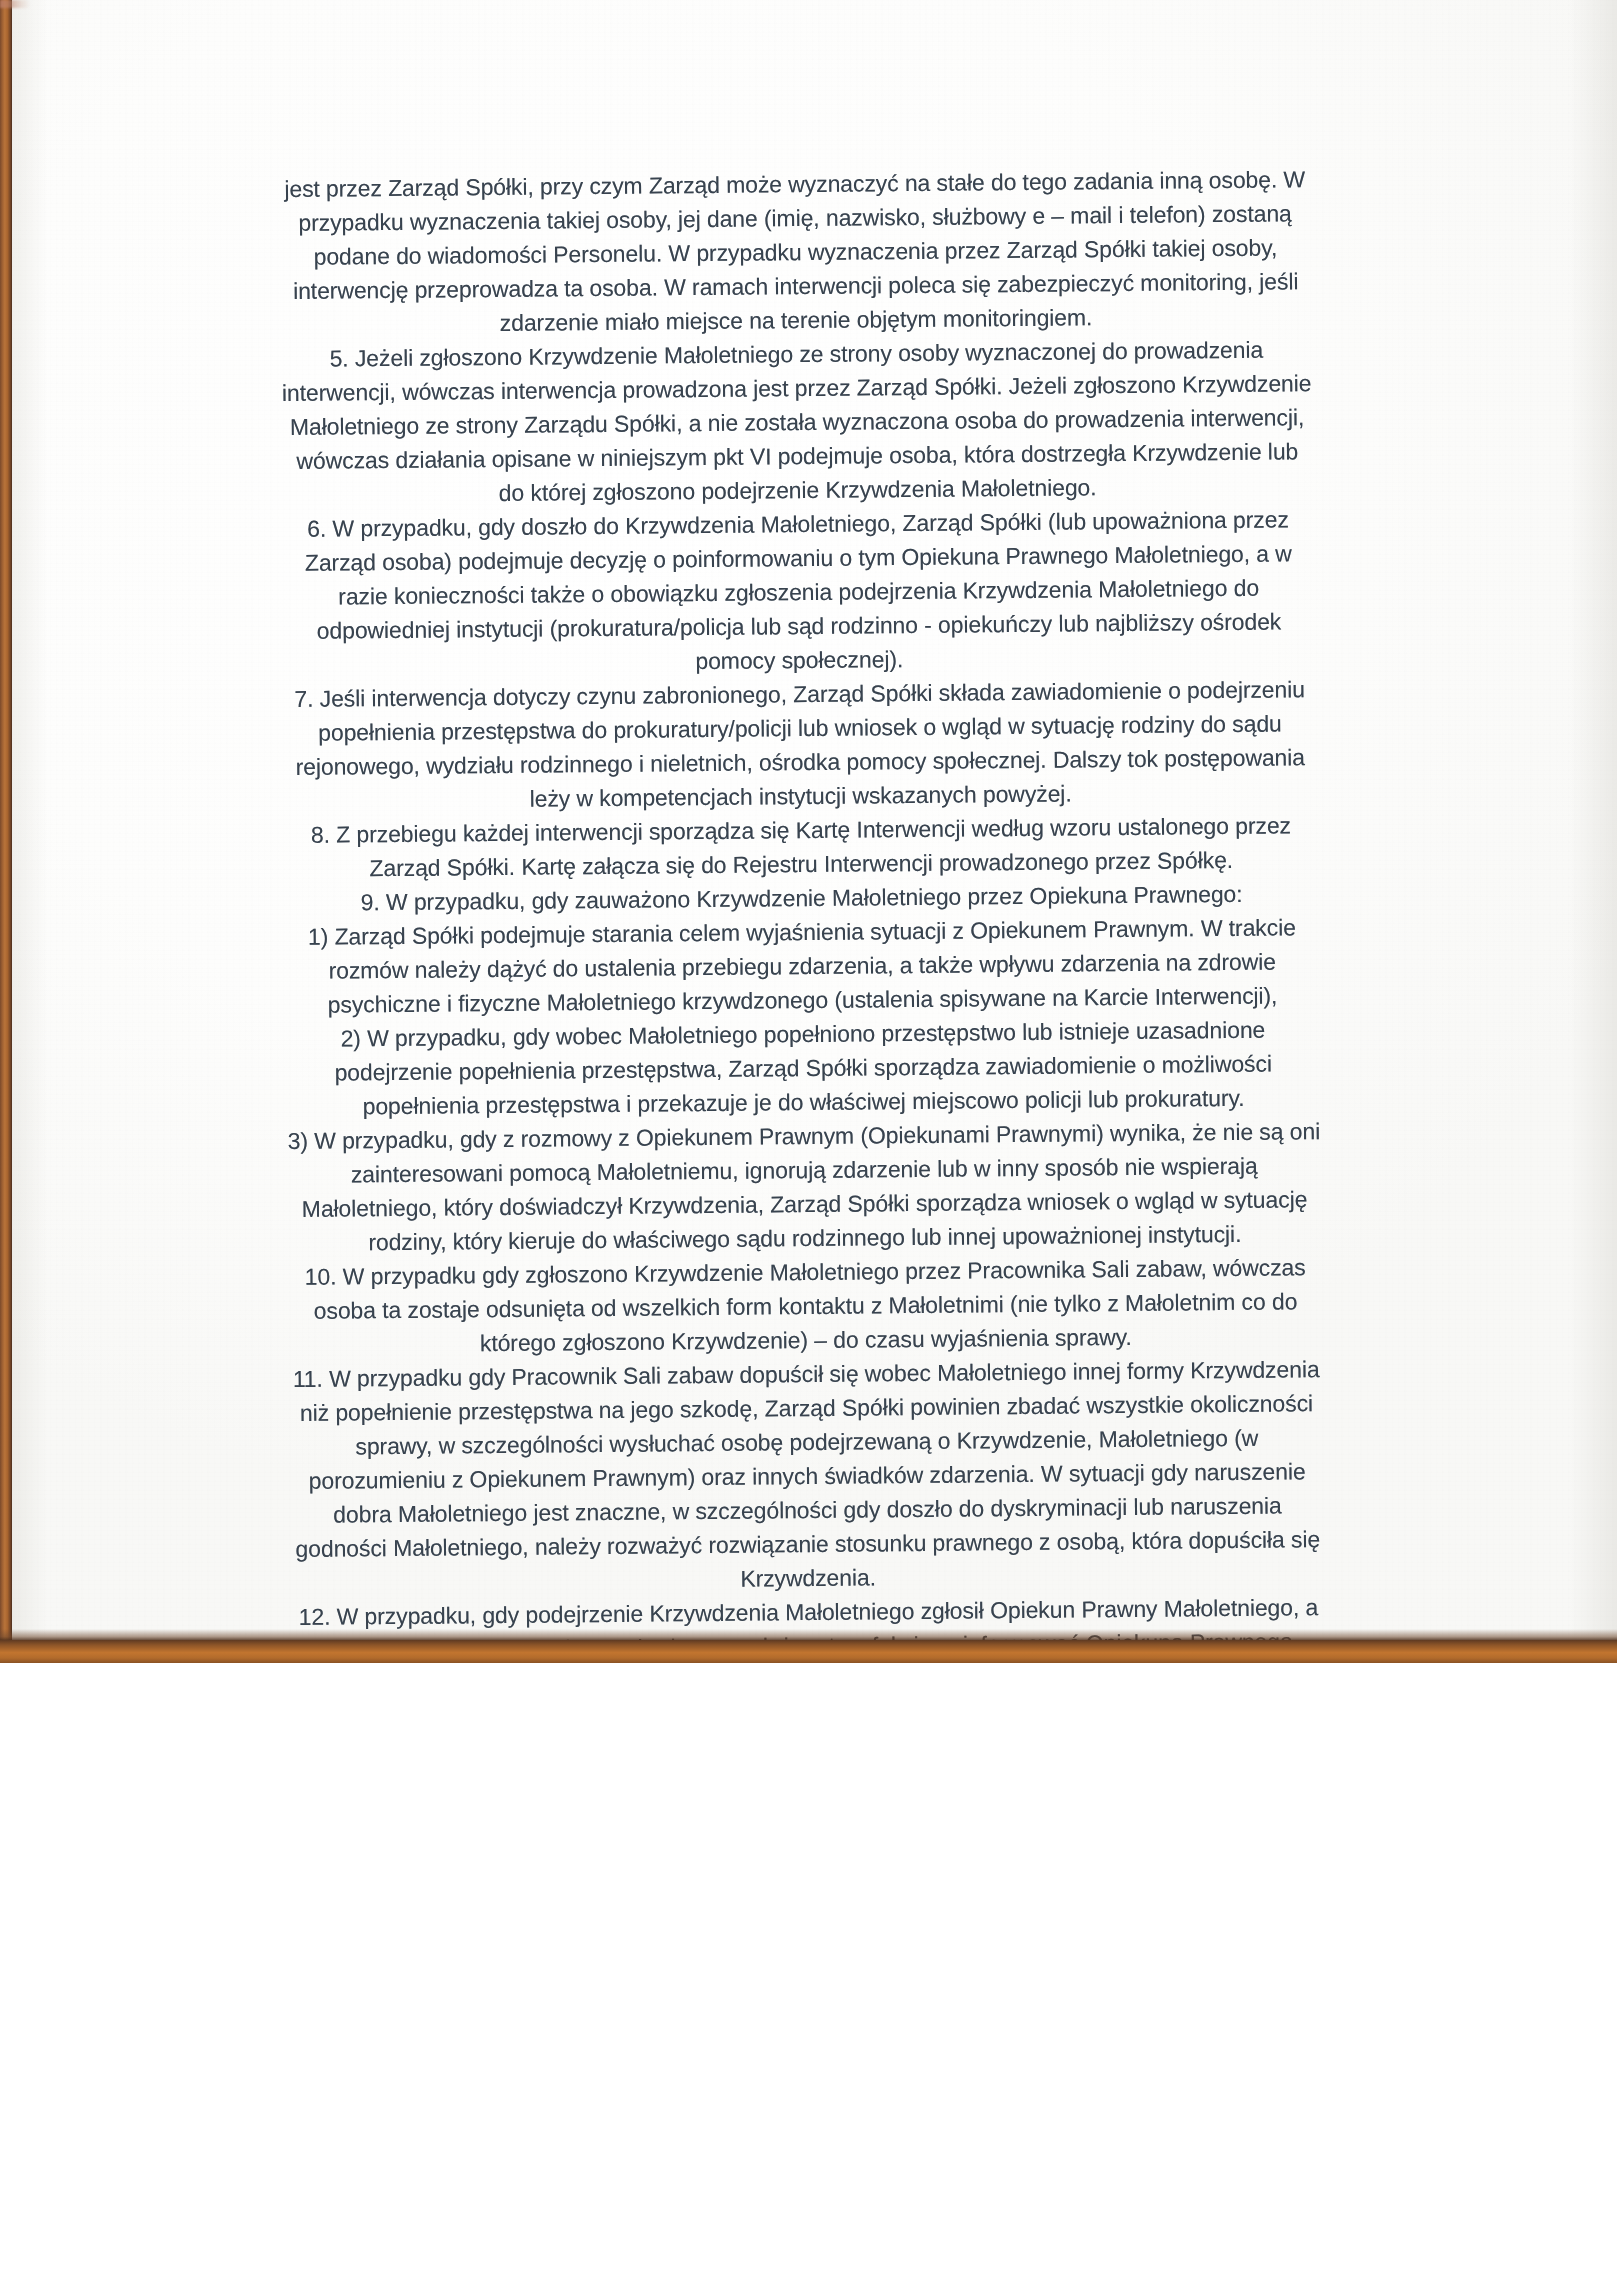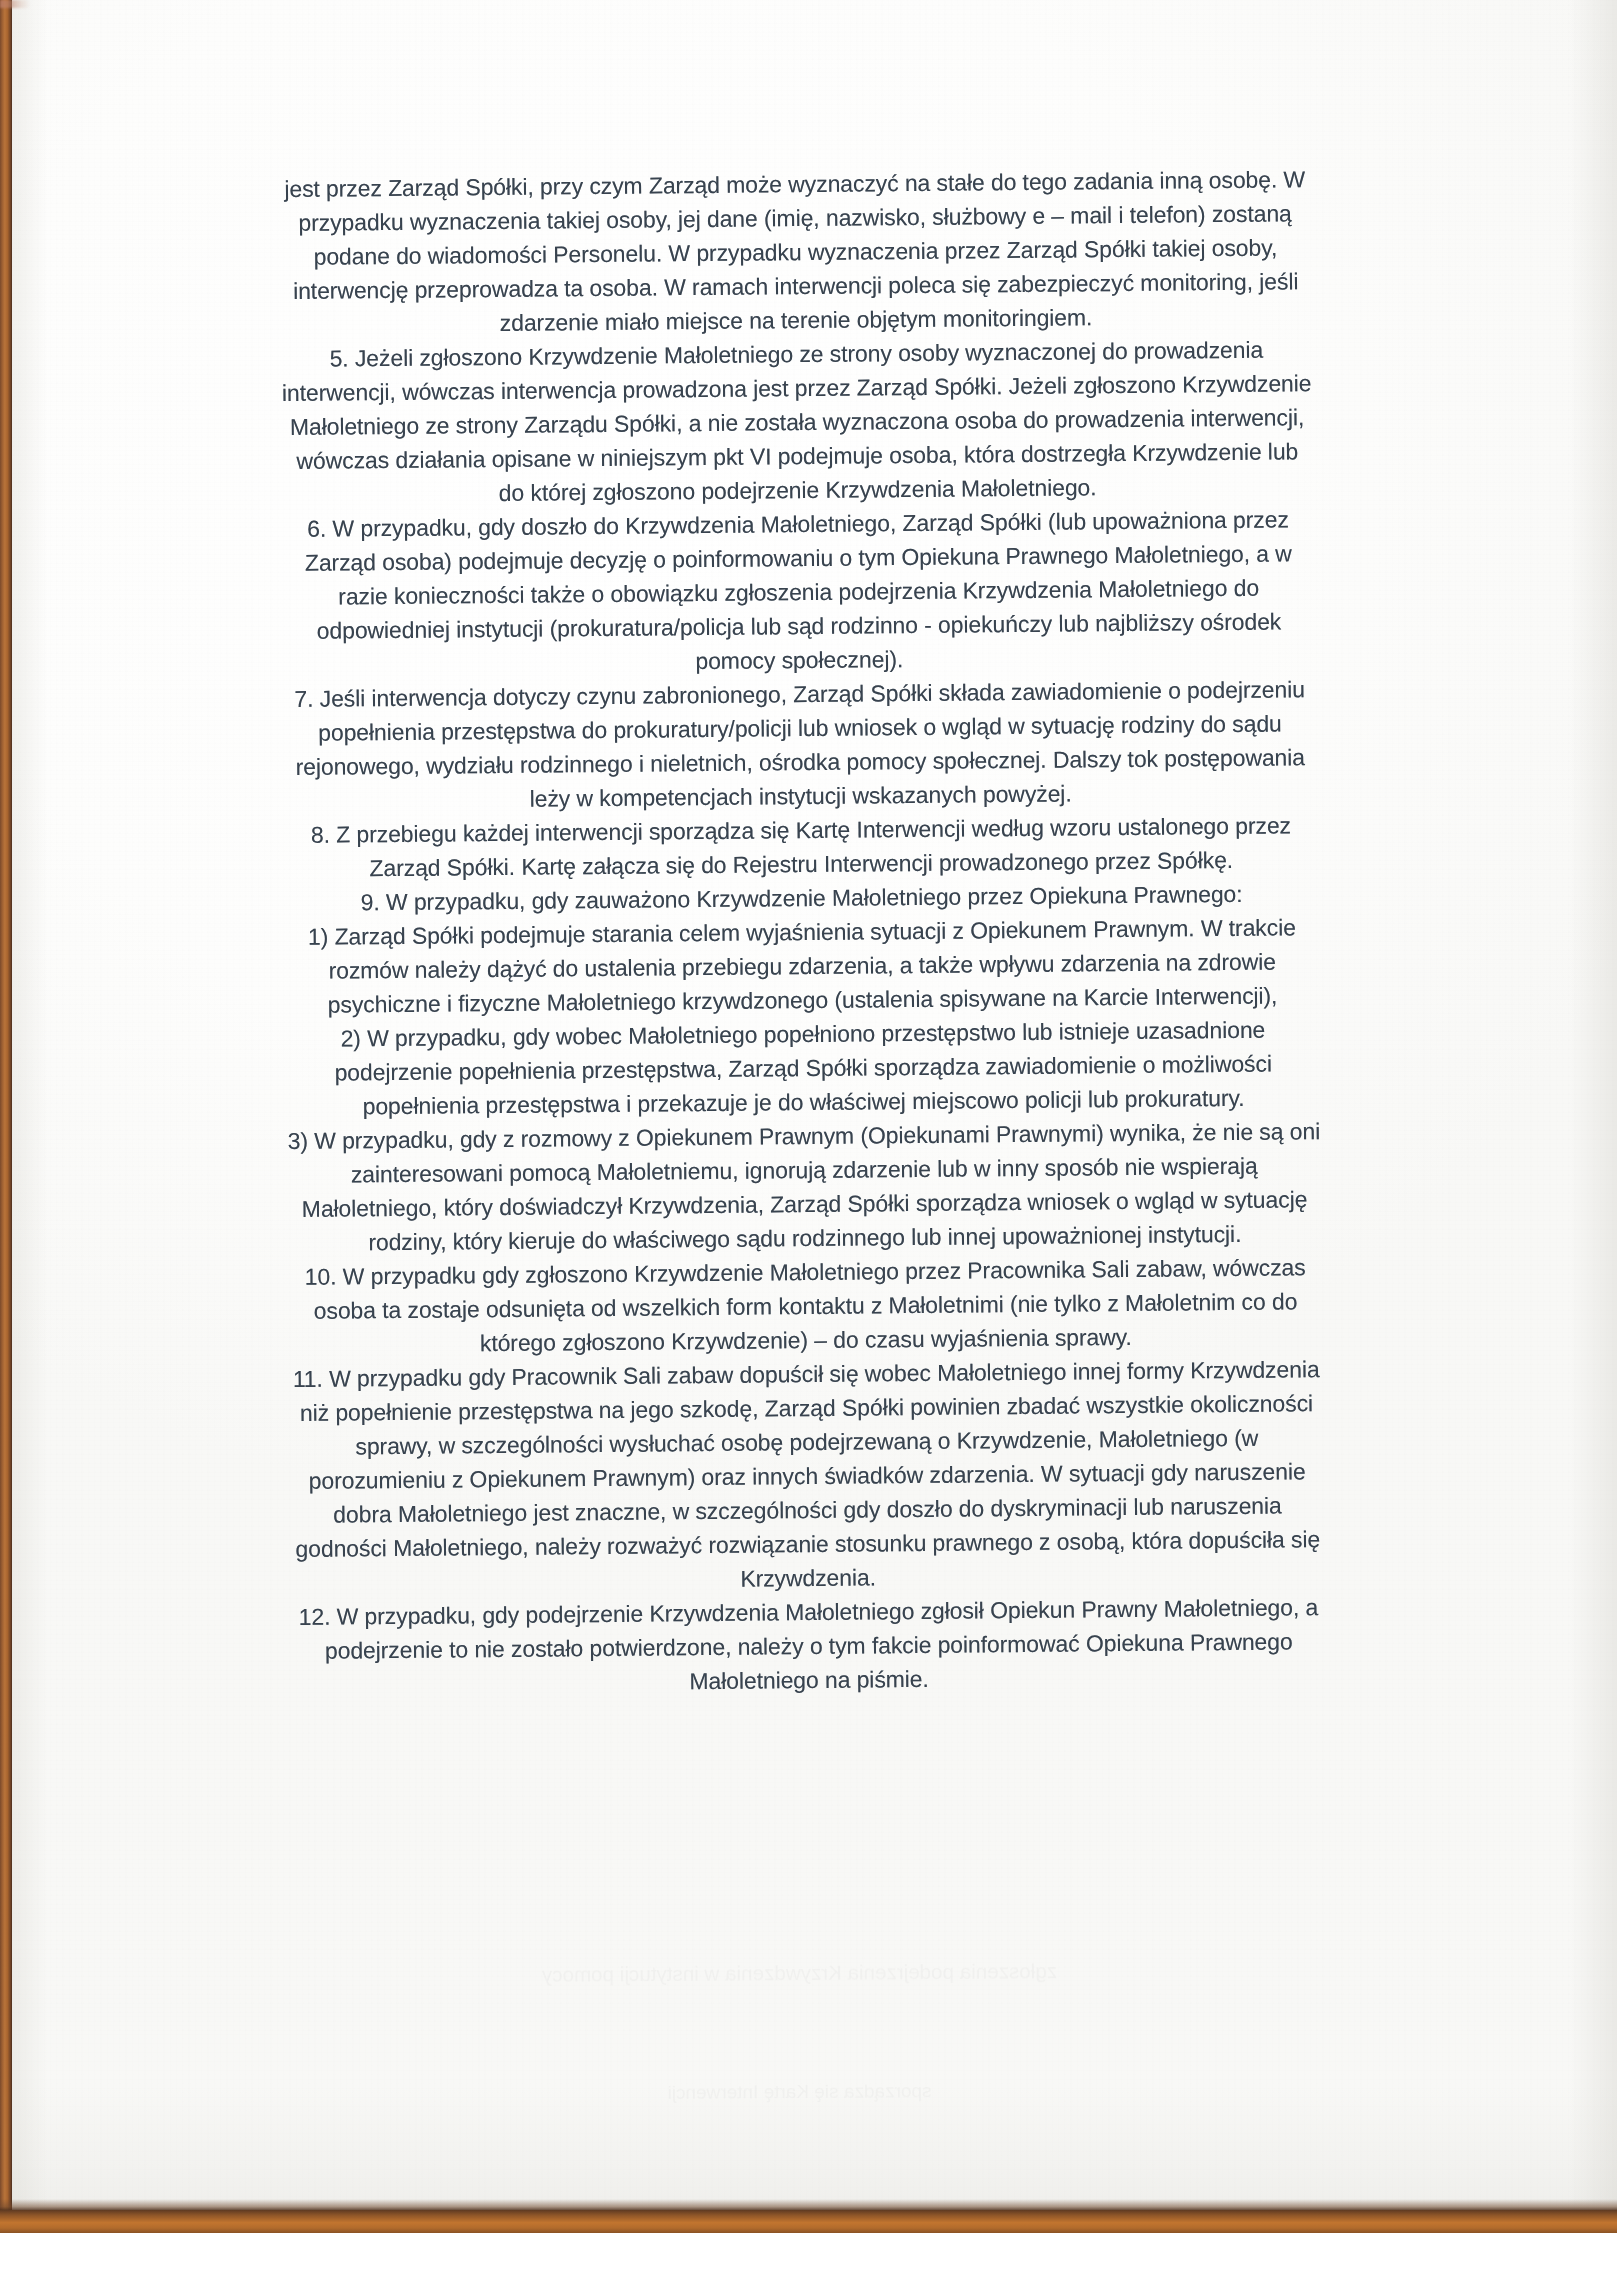--- a/index.html
+++ b/index.html
@@ -5,21 +5,21 @@
 <style>
   html, body {
     margin: 0;
     padding: 0;
     background: #ffffff;
   }
 
   .scan-canvas {
     position: relative;
     width: 1617px;
-    height: 2233px;
+    height: 1663px;
     overflow: hidden;
     background: #e5e5e5;
   }
 
   
   .desk-left {
     position: absolute;
     left: 0;
     top: 0;
     width: 11.6px;

